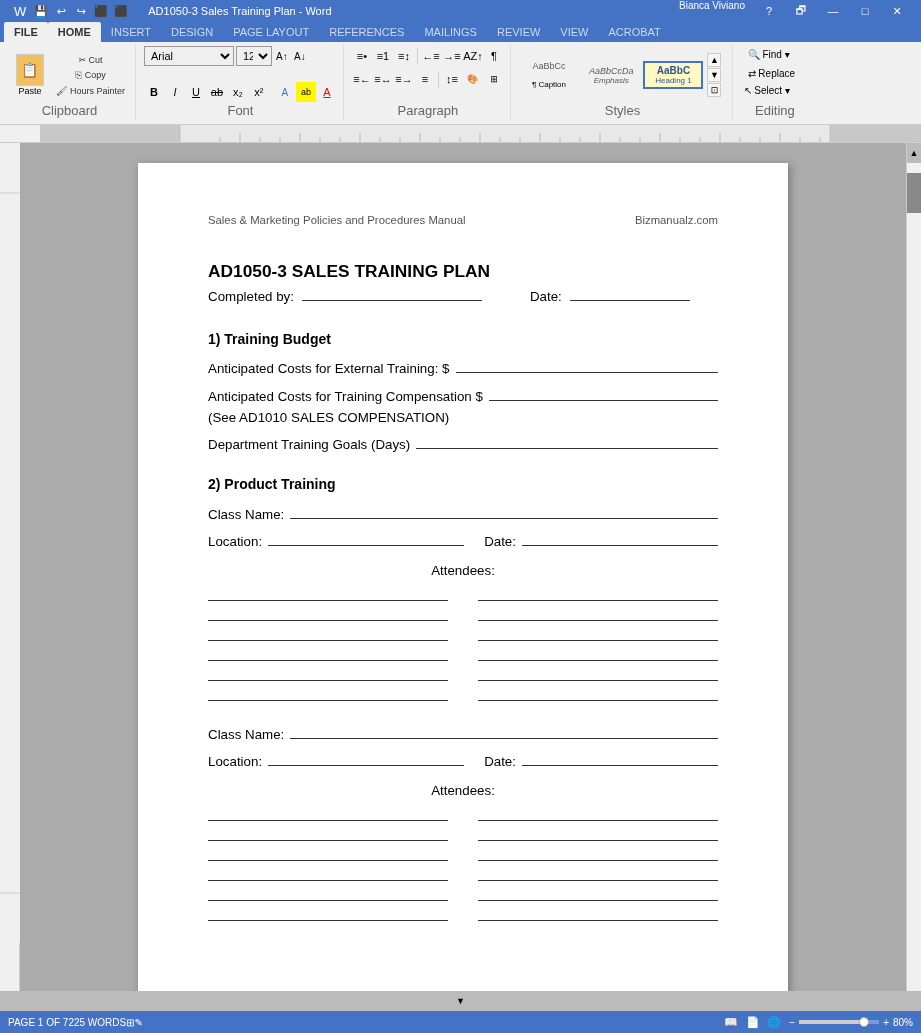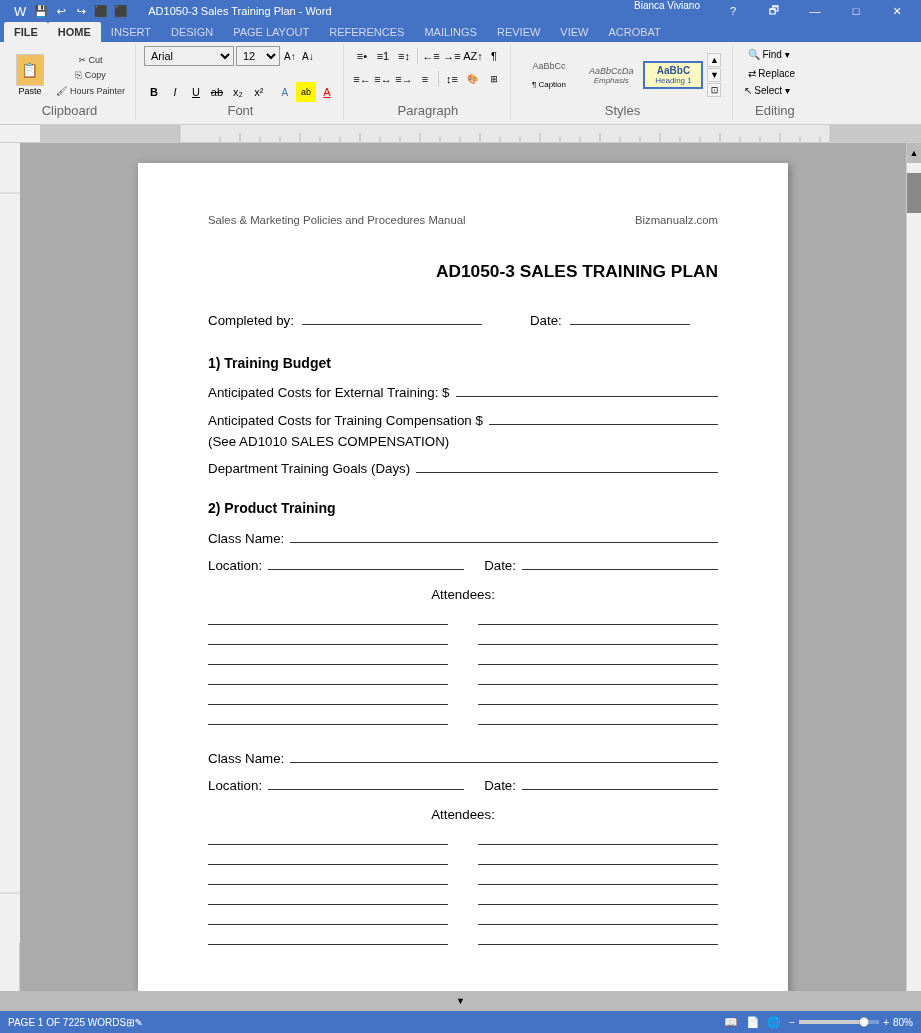--- a/index.html
+++ b/index.html
@@ -10,21 +10,21 @@
       background: #4472c4;
       color: white;
       display: flex;
       align-items: center;
       justify-content: space-between;
       height: 22px;
       padding: 0 8px;
       font-size: 11px;
     }
     .title-bar-left { display: flex; align-items: center; gap: 4px; }
-    .title-bar-controls { display: flex; gap: 9px; }
+    .title-bar-controls { display: flex; gap: 0; }
     .title-btn { width: 32px; height: 22px; background: #4472c4; color: white; border: none; font-size: 11px; display: flex; align-items: center; justify-content: center; cursor: pointer; }
 
     
     .ribbon { background: #f0f0f0; border-bottom: 1px solid #ccc; }
     .ribbon-tabs { display: flex; align-items: flex-end; padding: 0 4px; background: #4472c4; }
     .ribbon-tab { padding: 4px 10px; font-size: 11px; color: #d0d8ee; cursor: pointer; background: transparent; border: none; }
     .ribbon-tab.active { background: #f0f0f0; color: #333; font-weight: bold; border-radius: 2px 2px 0 0; }
 
     .ribbon-content { background: #f0f0f0; padding: 2px 4px 4px; display: flex; align-items: stretch; gap: 2px; min-height: 80px; }
     .ribbon-group { display: flex; flex-direction: column; border-right: 1px solid #ddd; padding: 2px 6px 2px; position: relative; }
@@ -34,21 +34,21 @@
     
     .paste-btn { display: flex; flex-direction: column; align-items: center; justify-content: center; width: 40px; height: 52px; border: 1px solid transparent; cursor: pointer; font-size: 9px; }
     .paste-icon { width: 28px; height: 32px; background: #f0c060; border: 1px solid #ccc; position: relative; display: flex; align-items: center; justify-content: center; font-size: 14px; }
 
     .small-btns { display: flex; flex-direction: column; gap: 1px; }
     .small-btn { font-size: 9px; padding: 1px 3px; border: 1px solid transparent; cursor: pointer; background: transparent; color: #333; }
 
     
     .font-row { display: flex; align-items: center; gap: 2px; margin-bottom: 2px; }
     .font-select { height: 20px; font-size: 11px; border: 1px solid #999; padding: 0 2px; width: 90px; }
-    .size-select { height: 20px; font-size: 11px; border: 1px solid #999; padding: 0 2px; width: 44px; }
+    .size-select { height: 20px; font-size: 11px; border: 1px solid #999; padding: 0 2px; width: 36px; }
     .size-btn { width: 16px; height: 16px; font-size: 10px; border: 1px solid transparent; cursor: pointer; background: transparent; display: flex; align-items: center; justify-content: center; }
     .format-btns { display: flex; align-items: center; gap: 1px; }
     .fmt-btn { width: 20px; height: 20px; font-size: 11px; border: 1px solid transparent; cursor: pointer; background: transparent; display: flex; align-items: center; justify-content: center; font-family: Arial; }
     .fmt-btn.bold { font-weight: bold; }
     .fmt-btn.italic { font-style: italic; }
     .fmt-btn.underline { text-decoration: underline; }
 
     
     .para-btns { display: flex; align-items: center; gap: 1px; }
 
@@ -69,21 +69,21 @@
     
     .main-area { display: flex; flex: 1; overflow: hidden; }
     .left-ruler { width: 20px; background: #f0f0f0; border-right: 1px solid #ccc; display: flex; flex-direction: column; }
     .doc-area { flex: 1; background: #ababab; overflow: auto; padding: 20px; display: flex; justify-content: center; }
     .right-scroll { width: 15px; background: #f0f0f0; border-left: 1px solid #ccc; }
 
     
     .document { width: 650px; min-height: 900px; background: white; box-shadow: 2px 2px 8px rgba(0,0,0,0.3); padding: 50px 70px; position: relative; font-family: Arial, sans-serif; font-size: 10.5pt; line-height: 1.4; }
 
     .doc-header { display: flex; justify-content: space-between; font-size: 8.5pt; color: #555; margin-bottom: 30px; border-bottom: none; }
-    .doc-title { text-align: right; font-size: 13pt; font-weight: bold; margin-bottom: 28px; }
+    .doc-title { text-align: left; font-size: 13pt; font-weight: bold; margin-bottom: 4px; }
     .doc-field-row { display: flex; align-items: baseline; margin-bottom: 23px; gap: 8px; }
     .doc-field-label { white-space: nowrap; font-size: 10pt; }
     .doc-field-line { flex: 1; border-bottom: 1px solid #333; min-width: 80px; height: 14px; }
     .doc-field-line.short { flex: 0 0 120px; }
     .section-heading { font-weight: bold; font-size: 10.5pt; margin: 18px 0 10px; }
     .field-row { display: flex; align-items: baseline; margin-bottom: 8px; }
     .field-label { font-size: 10pt; white-space: nowrap; margin-right: 6px; }
     .field-line { flex: 1; border-bottom: 1px solid #333; height: 14px; }
 
     .attendees-section { margin-top: 10px; }

